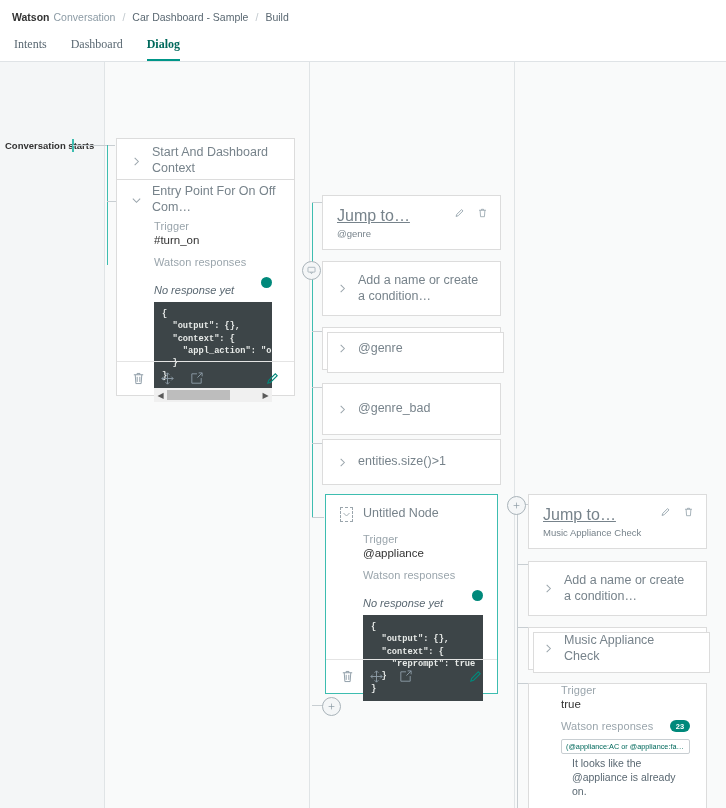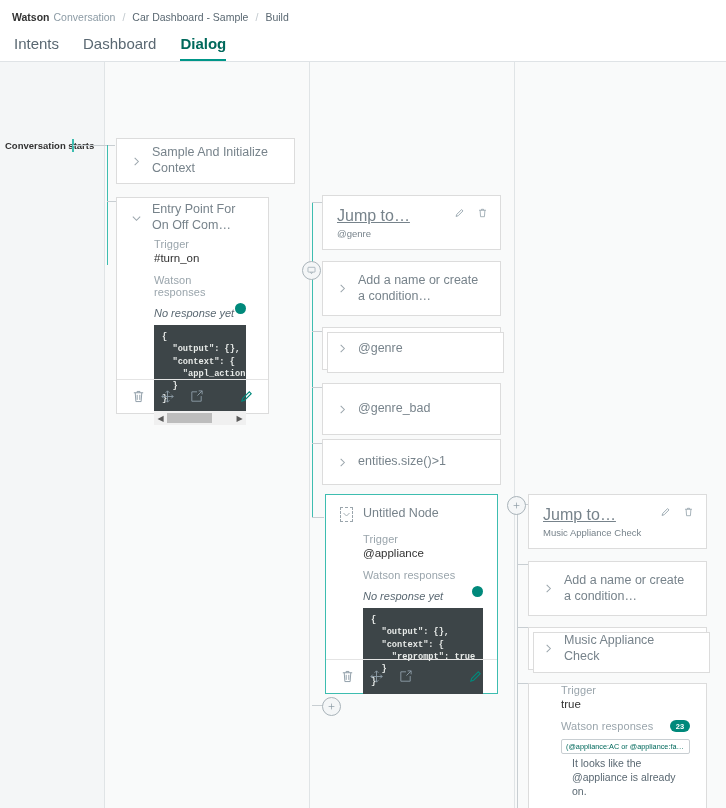--- a/index.html
+++ b/index.html
@@ -17,22 +17,22 @@
   }
   #breadcrumb .crumb{color:#8c9ba5;white-space:nowrap;}
   #breadcrumb .crumb.strong{color:#323232;font-weight:bold;}
   #breadcrumb .crumb.dark{color:#5a6872;}
   #breadcrumb .sep{color:#c0c8cd;margin:0 7px;}
   #tabbar{
     height:28px;display:flex;align-items:flex-end;padding-left:14px;gap:24px;
     border-bottom:1px solid #dfe3e6;background:#fff;
   }
   .tab{
-    font-size:15px;color:#5a6872;padding-bottom:7px;
-    border-bottom:2px solid transparent;cursor:pointer;
+    font-size:12px;color:#5a6872;padding-bottom:7px;
+    border-bottom:2px solid transparent;cursor:pointer;font-family:Liberation Serif, serif;
   }
   .tab.active{color:#00695c;font-weight:bold;border-bottom-color:#009688;}
 
   
   #canvas{position:relative;width:726px;height:747px;background:#f4f6f7;overflow:hidden;}
   
   .colrule{position:absolute;top:0;bottom:0;width:1px;background:#e0e4e6;}
 
   .lane{position:absolute;background:#f9fafa;}
 
@@ -66,21 +66,21 @@
     padding:0 14px;font-size:12.5px;color:#77838b;
   }
   .chev{width:11px;flex:0 0 11px;color:#9aa5ac;}
   .chev svg{display:block;}
   .title-txt{line-height:1.25;}
 
   .collapsed{display:flex;align-items:center;height:100%;}
 
   .field-label{font-size:11px;color:#9aa5ac;letter-spacing:.1px;}
   .field-val{font-size:11.5px;color:#323232;margin-top:2px;}
-  .no-resp{font-size:11px;color:#5a6872;font-style:italic;margin-top:9px;}
+  .no-resp{font-size:11px;color:#5a6872;font-style:italic;margin-top:16px;}
   .dot{width:11px;height:11px;border-radius:50%;background:#00897b;}
   .badge{
     min-width:20px;height:12px;padding:0 0;border-radius:7px;background:#00897b;
     color:#fff;font-size:7.5px;font-weight:bold;display:flex;align-items:center;
     justify-content:center;
   }
 
   .code{
     background:#3d4548;color:#e8ebe9;
     font-family:"Liberation Mono","DejaVu Sans Mono",monospace;
@@ -151,25 +151,25 @@
   <div class="v-line" style="left:107px;top:83px;height:120px;"></div>
   <div class="h-line" style="left:107px;top:139px;width:12px;"></div>
 
   <div class="card" style="left:116px;top:76px;width:179px;height:46px;">
     <div class="card-title collapsed">
       <span class="chev">
         <svg viewBox="0 0 12 12" width="11" height="11">
             <path d="M4 2 L8 6 L4 10" fill="none" stroke="currentColor" stroke-width="1.1"></path>
           </svg>
       </span>
-      <span class="title-txt">Sample And Initialize Context</span>
-    </div>
-  </div>
-
-  <div class="card" style="left:116px;top:135px;width:153px;height:217px;">
+      <span class="title-txt">Start And Dashboard Context</span>
+    </div>
+  </div>
+
+  <div class="card" style="left:116px;top:117px;width:179px;height:217px;">
     <div class="card-title" style="height:40px;">
       <span class="chev">
         <svg viewBox="0 0 12 12" width="11" height="11">
             <path d="M2 4 L6 8 L10 4" fill="none" stroke="currentColor" stroke-width="1.1"></path>
           </svg>
       </span>
       <span class="title-txt">Entry Point For On Off Com…</span>
     </div>
     <div style="padding:0 22px 0 37px;">
       <div class="field-label">Trigger</div>

